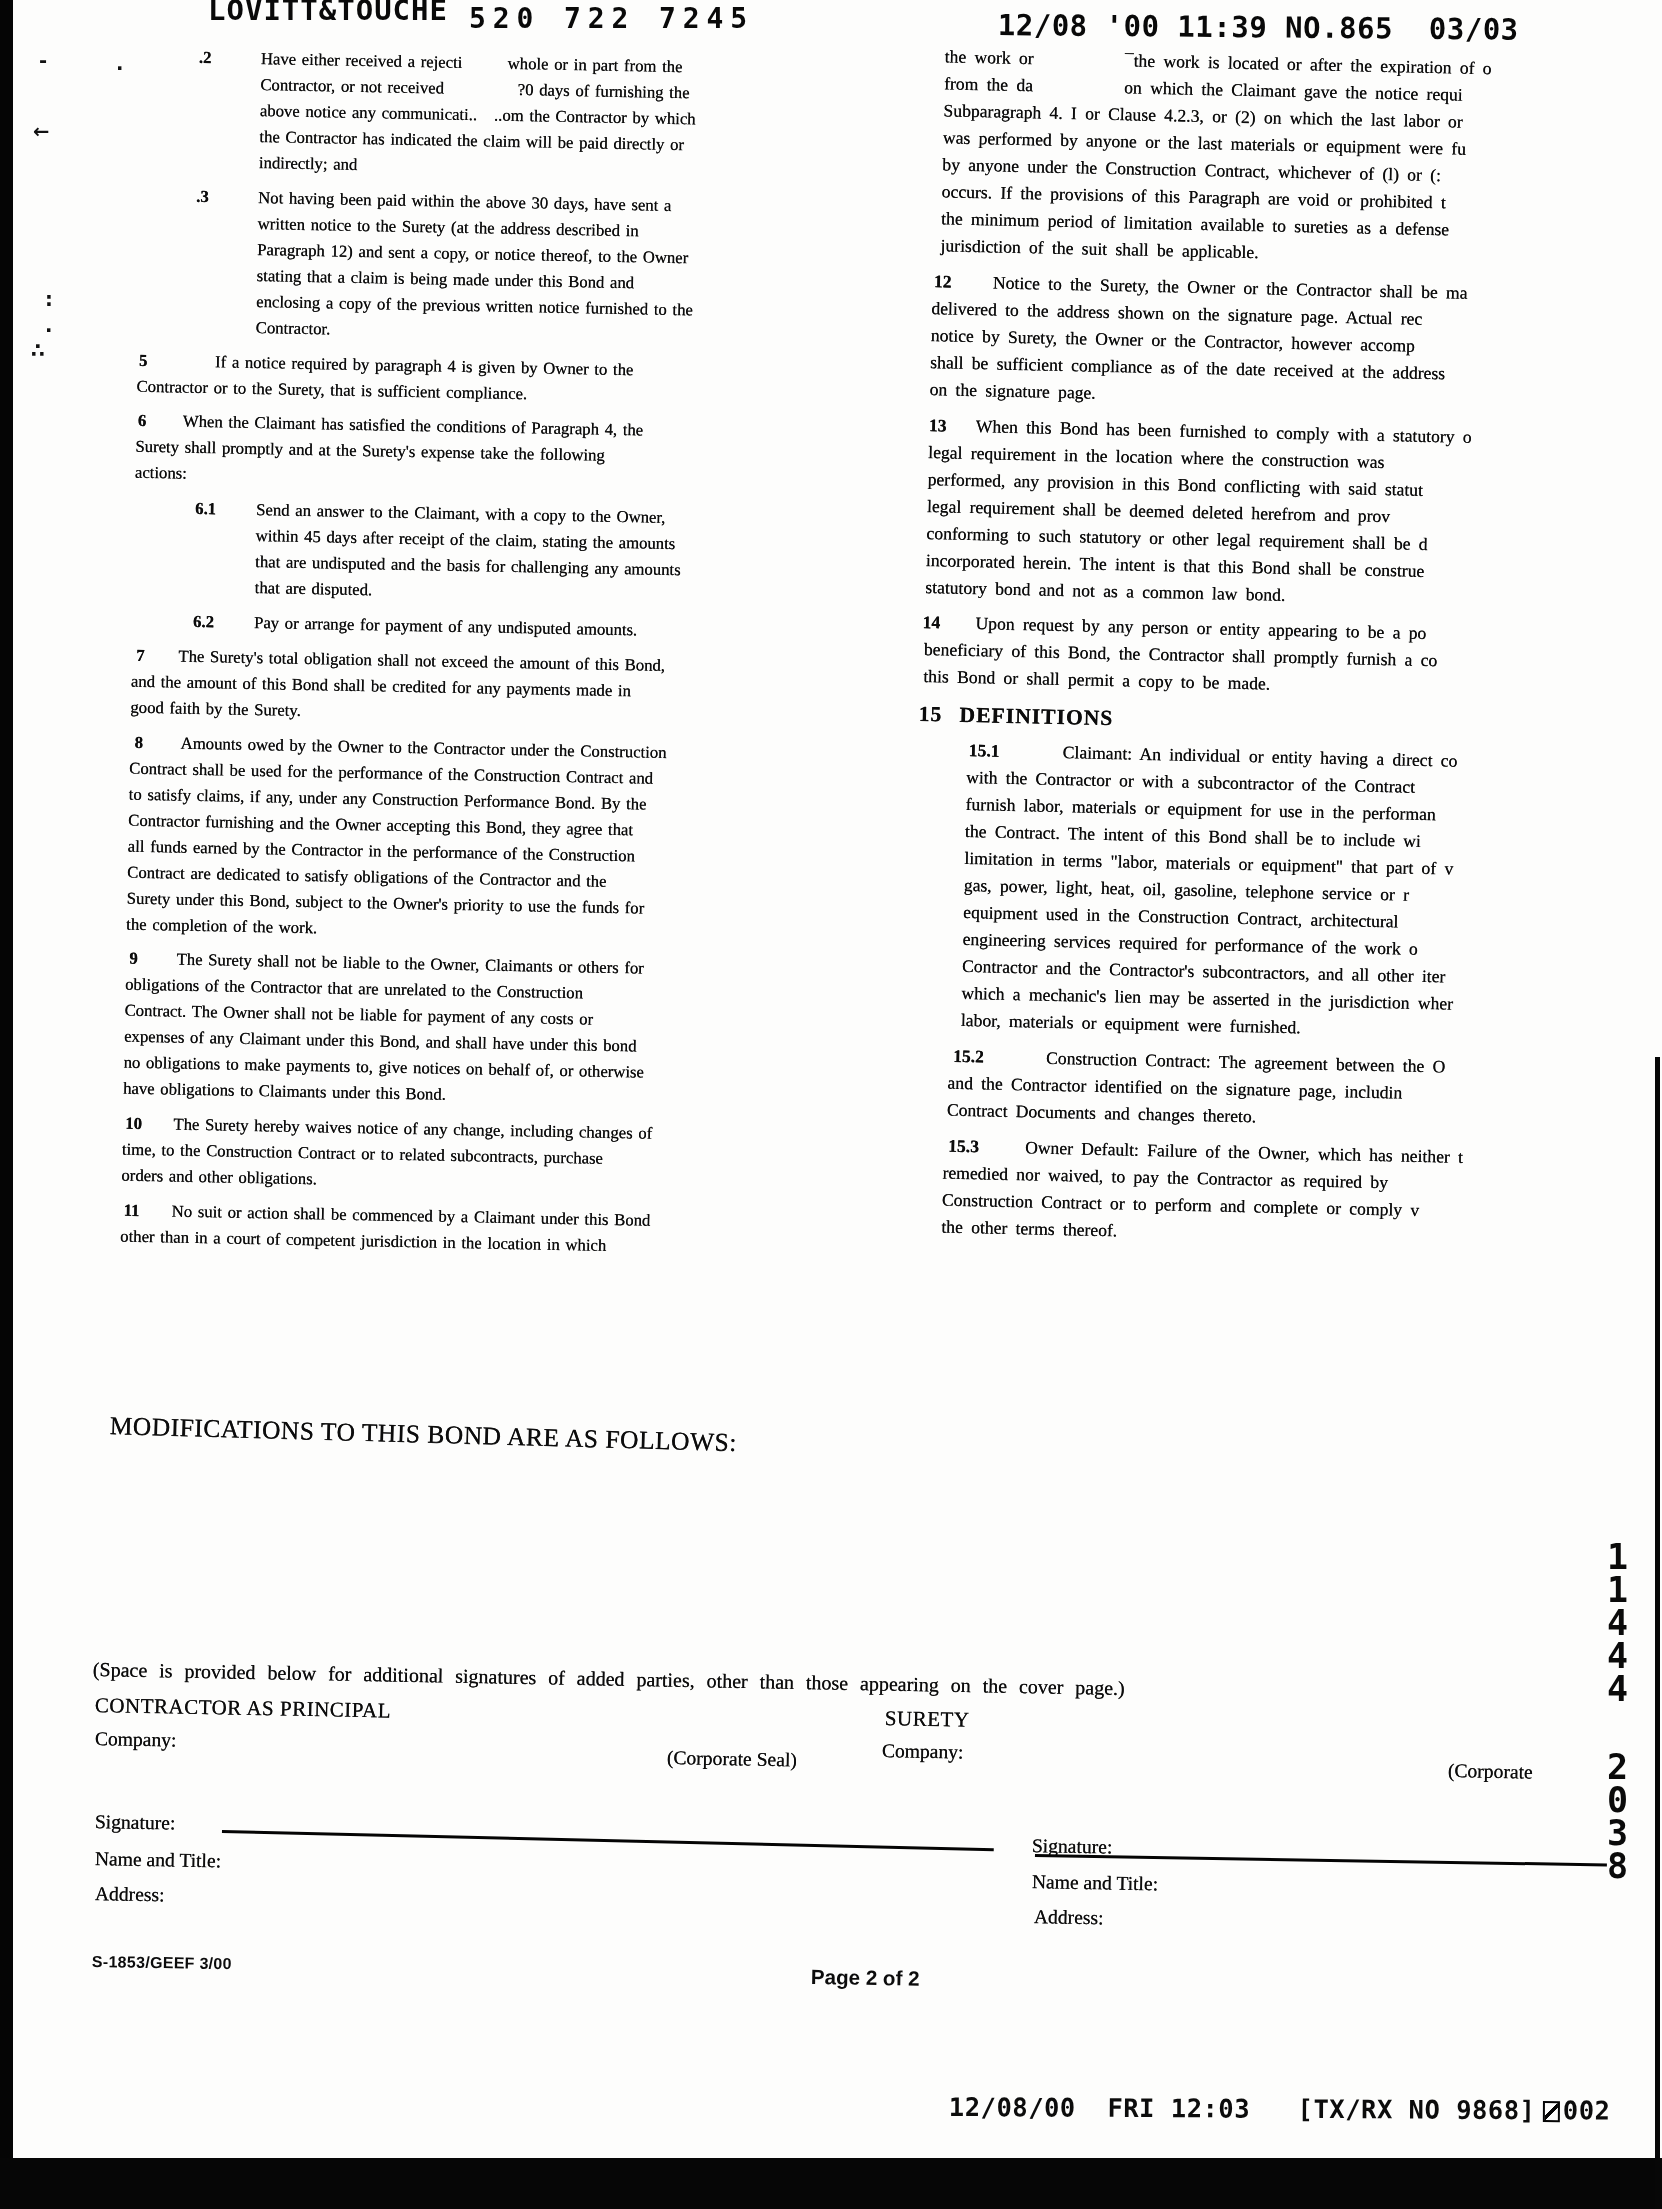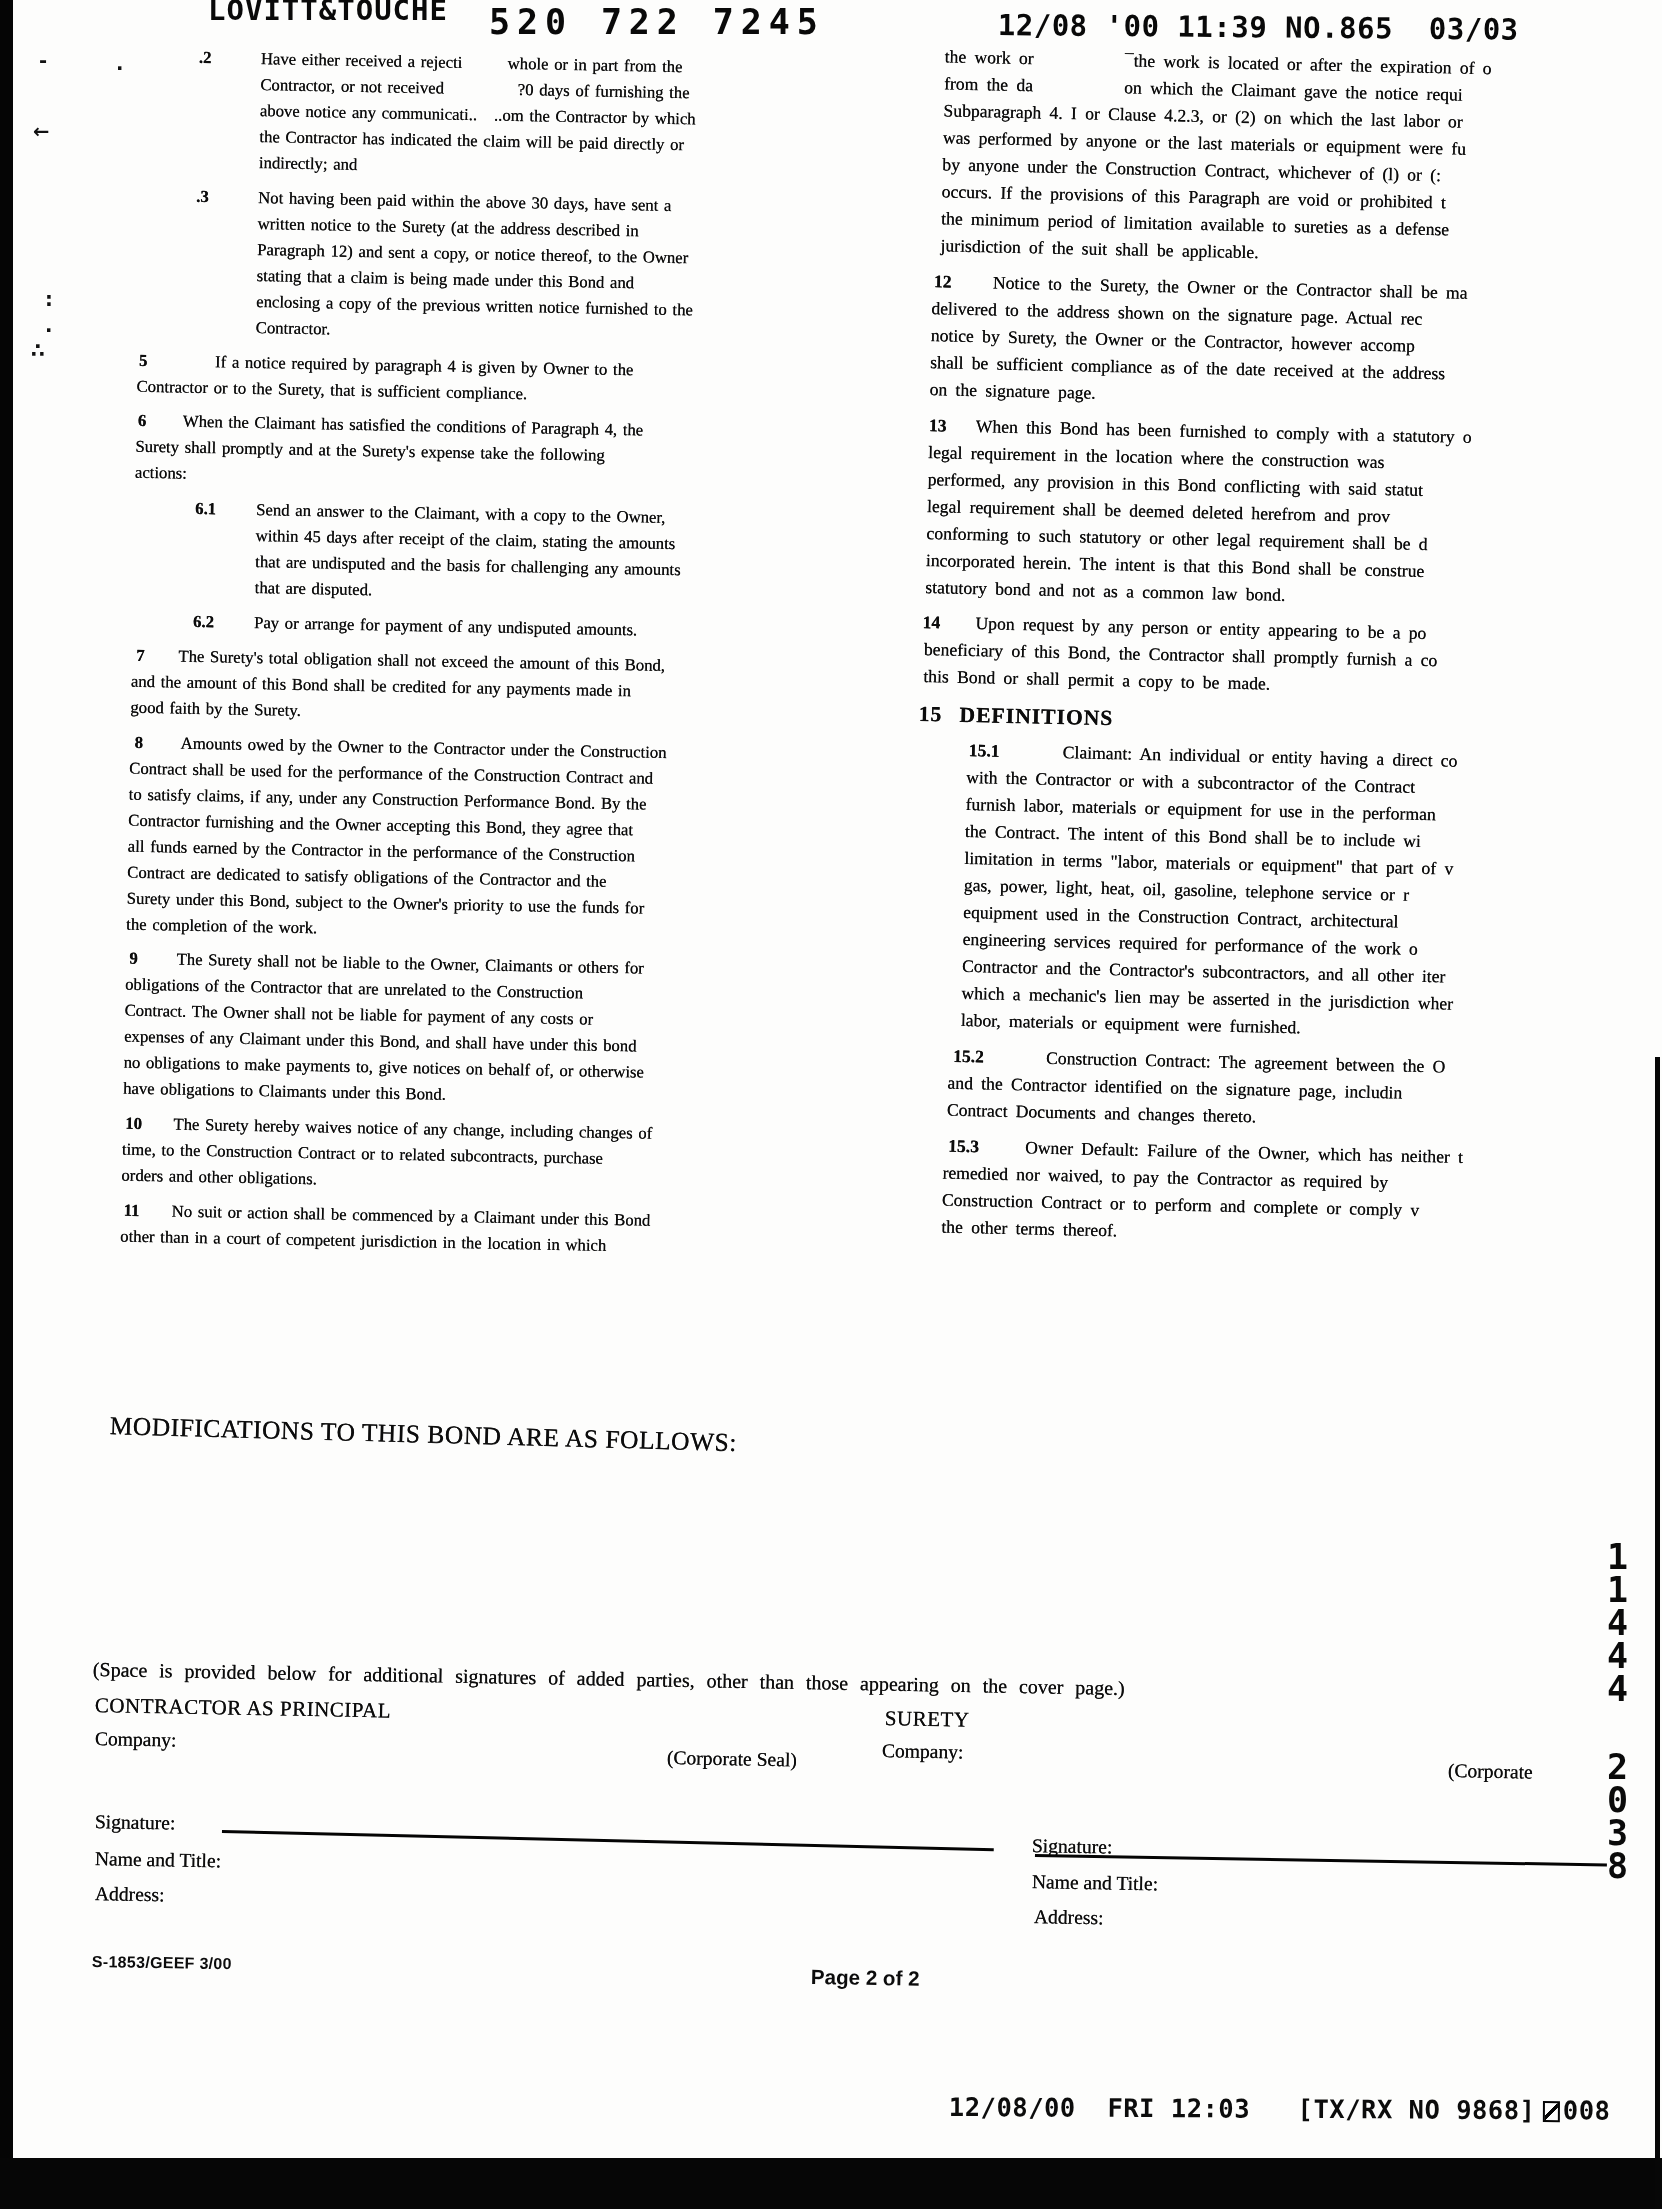--- a/index.html
+++ b/index.html
@@ -6,21 +6,21 @@
   .page{position:relative;width:1662px;height:2209px;background:#fdfdfc;overflow:hidden;
         font-family:"Liberation Serif",serif;color:#0c0c0c;}
   .page *{box-sizing:border-box;}
   
   .bar-left{position:absolute;left:0;top:0;width:12.7px;height:2209px;background:#050505;}
   .bar-bottom{position:absolute;left:0;top:2158px;width:1662px;height:51px;background:#060606;}
   .edge-right{position:absolute;left:1655px;top:1057px;width:4.9px;height:1153px;background:#070707;}
   
   .hdr{position:absolute;font-family:"DejaVu Sans Mono",monospace;font-weight:bold;color:#090909;white-space:pre;}
   .hdr.sender{left:208px;top:-6.9px;font-size:29px;letter-spacing:1px;}
-  .hdr.phone{left:489px;top:2px;font-size:35px;letter-spacing:6.9px;}
+  .hdr.phone{left:469px;top:2px;font-size:28px;letter-spacing:6.9px;}
   .hdr.meta{left:998px;top:7.8px;font-size:29px;letter-spacing:0.5px;transform:rotate(.5deg);transform-origin:0 0;}
   
   .col{position:absolute;text-shadow:0.2px 0.2px 0 #1a1a1a;}
   .col-left{left:143px;top:55px;width:547px;font-size:16.7px;line-height:26px;
             word-spacing:1.5px;transform:rotate(1.1deg);transform-origin:588px 0;}
   .col-right{left:937px;top:57px;width:729px;font-size:17.6px;line-height:27px;
              word-spacing:3.9px;transform:rotate(1.25deg);transform-origin:637px 0;}
   .para{position:relative;margin-bottom:8.8px;}
   .pnum{position:absolute;top:0;font-weight:bold;}
   .pline{white-space:pre;}
@@ -297,16 +297,16 @@
     </div>
   <div class="digits digits-bottom">
       <span>2</span>
       <span>0</span>
       <span>3</span>
       <span>8</span>
     </div>
 
   <div class="formnum">S-1853/GEEF 3/00</div>
   <div class="pagelabel">Page 2 of 2</div>
-  <div class="faxfoot"><span>12/08/00  FRI 12:03   [TX/RX NO 9868]</span><span class="doc-icon"></span><span>008</span></div>
+  <div class="faxfoot"><span>12/08/00  FRI 12:03   [TX/RX NO 9868]</span><span class="doc-icon"></span><span>002</span></div>
 
 </div>
 
 
 </body></html>

